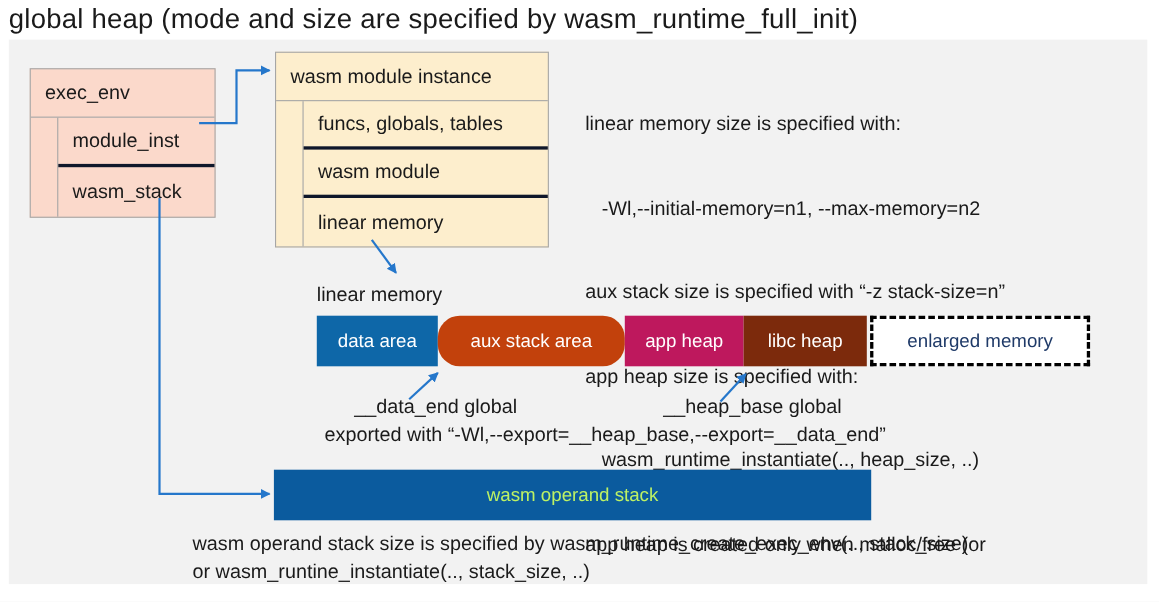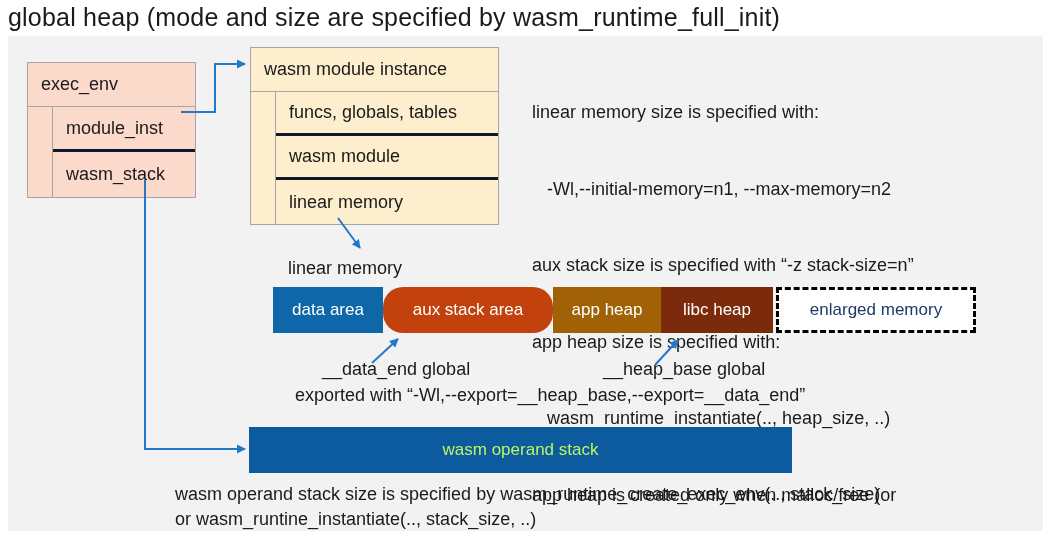--- a/index.html
+++ b/index.html
@@ -24,21 +24,21 @@
   .sb-row    { height:44px; border-bottom:3px solid #0f172a; display:flex; align-items:center;
                padding-left:13px; box-sizing:border-box; }
   .sb-row:last-child { border-bottom:none; }
   #exec-box .sb-row { height:45px; }
 
   #notes-right { left:532px; top:49px; font-size:18px; line-height:25.5px; white-space:pre; }
   .note-line { white-space:pre; }
 
   #linmem-label { left:288px; top:258px; font-size:18px; }
 
-  #mem-bar { left:273px; top:287px; height:46px; display:flex; font-size:17px; }
+  #mem-bar { left:288px; top:287px; height:46px; display:flex; font-size:17px; }
   .seg { display:flex; align-items:center; justify-content:center; color:#ffffff; height:46px; }
   .seg-1 { width:110px; } .seg-2 { width:170px; } .seg-3 { width:108px; } .seg-4 { width:112px; }
   #enlarged-box { margin-left:3px; width:200px; height:46px; box-sizing:border-box;
                   border:3px dashed #000000; background:#ffffff;
                   display:flex; align-items:center; justify-content:center; }
 
   #data-end-label  { left:322px; top:359px; font-size:18px; }
   #heap-base-label { left:603px; top:359px; font-size:18px; }
   #exported-line   { left:295px; top:385px; font-size:18px; }
 
@@ -105,21 +105,21 @@
 
 <div class="abs" id="linmem-label">linear memory</div>
 
 <div class="abs" id="mem-bar">
   <div class="seg seg-1" style="background-color: rgb(14, 103, 168);">
     <span>data area</span>
   </div>
   <div class="seg seg-2" style="background-color: #c2410c; border-radius: 20px;">
     <span>aux stack area</span>
   </div>
-  <div class="seg seg-3" style="background-color: #a16207; text-align: right;">
+  <div class="seg seg-3" style="background-color: #be185d; text-align: right;">
     <span>app heap</span>
   </div>
   <div class="seg seg-4" style="background-color: rgb(124, 42, 12);">
     <span>libc heap</span>
   </div>
   <div id="enlarged-box">
     <span style="color: rgb(31, 58, 104);">enlarged memory</span>
   </div>
 </div>
 

